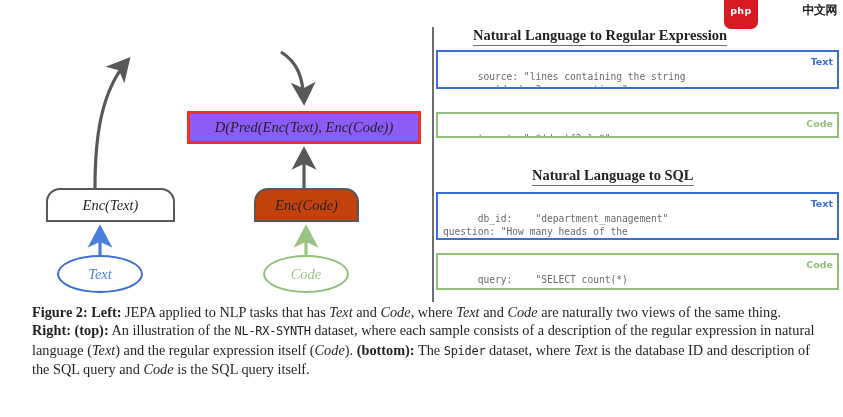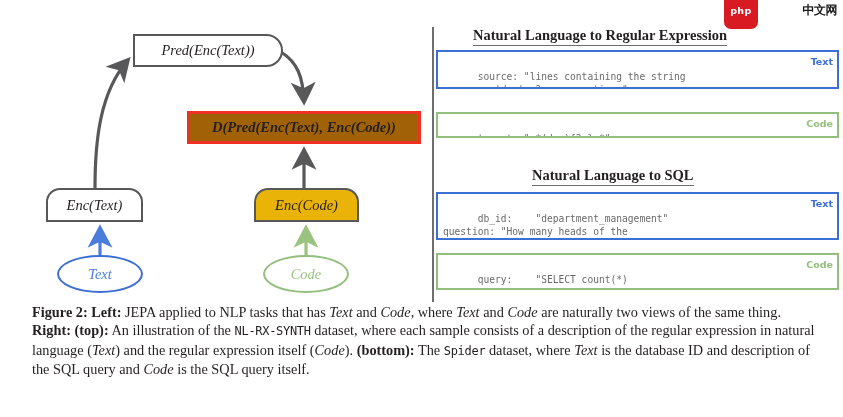--- a/index.html
+++ b/index.html
@@ -80,40 +80,39 @@
     border: 2.5px solid #58585a;
     border-radius: 0 60px 60px 0;
     background: #ffffff;
     font-size: 14.5px;
     z-index: 3;
   }
   #node-d {
     left: 187px; top: 111px;
     width: 234px; height: 33px;
     border: 3px solid #ef3124;
-    background: #a16207;
-    font-size: 14.5px;
-    z-index: 3;
-    font-weight: bold;
+    background: #8b5cf6;
+    font-size: 14.5px;
+    z-index: 3;
   }
   #node-enc-text {
     left: 46px; top: 188px;
-    width: 97px; height: 34px;
+    width: 129px; height: 34px;
     border: 2.5px solid #58585a;
     border-radius: 14px 14px 0 0;
     background: #ffffff;
     font-size: 14.5px;
     z-index: 3;
   }
   #node-enc-code {
     left: 254px; top: 188px;
     width: 105px; height: 34px;
     border: 2.5px solid #58585a;
     border-radius: 14px 14px 0 0;
-    background: #eab308;
+    background: #c2410c;
     font-size: 14.5px;
     z-index: 3;
   }
   #node-text {
     left: 57px; top: 255px;
     width: 86px; height: 38px;
     border: 2.5px solid #3b6fd4;
     border-radius: 50%;
     background: #ffffff;
     color: #4a7ddc;
@@ -238,21 +237,20 @@
 
       <path d="M 281 52 C 297 62, 303 76, 304 102" fill="none" stroke="#58585a" stroke-width="3.2" marker-end="url(#ah-gray)"></path>
 
       <path d="M 304 188 L 304 150" fill="none" stroke="#58585a" stroke-width="3.2" marker-end="url(#ah-gray)"></path>
 
       <path d="M 100 255 L 100 228" fill="none" stroke="#4a7ddc" stroke-width="3.2" marker-end="url(#ah-blue)"></path>
 
       <path d="M 306 255 L 306 228" fill="none" stroke="#9ac382" stroke-width="3.2" marker-end="url(#ah-green)"></path>
     </svg>
 
-    <div class="node" id="node-pred">Pred(Enc(Text))</div>
 
     <div class="node" id="node-d">D(Pred(Enc(Text), Enc(Code))</div>
 
     <div class="node" id="node-enc-text">Enc(Text)</div>
 
     <div class="node" id="node-enc-code">Enc(Code)</div>
 
     <div class="node" id="node-text">Text</div>
 
     <div class="node" id="node-code">Code</div>

